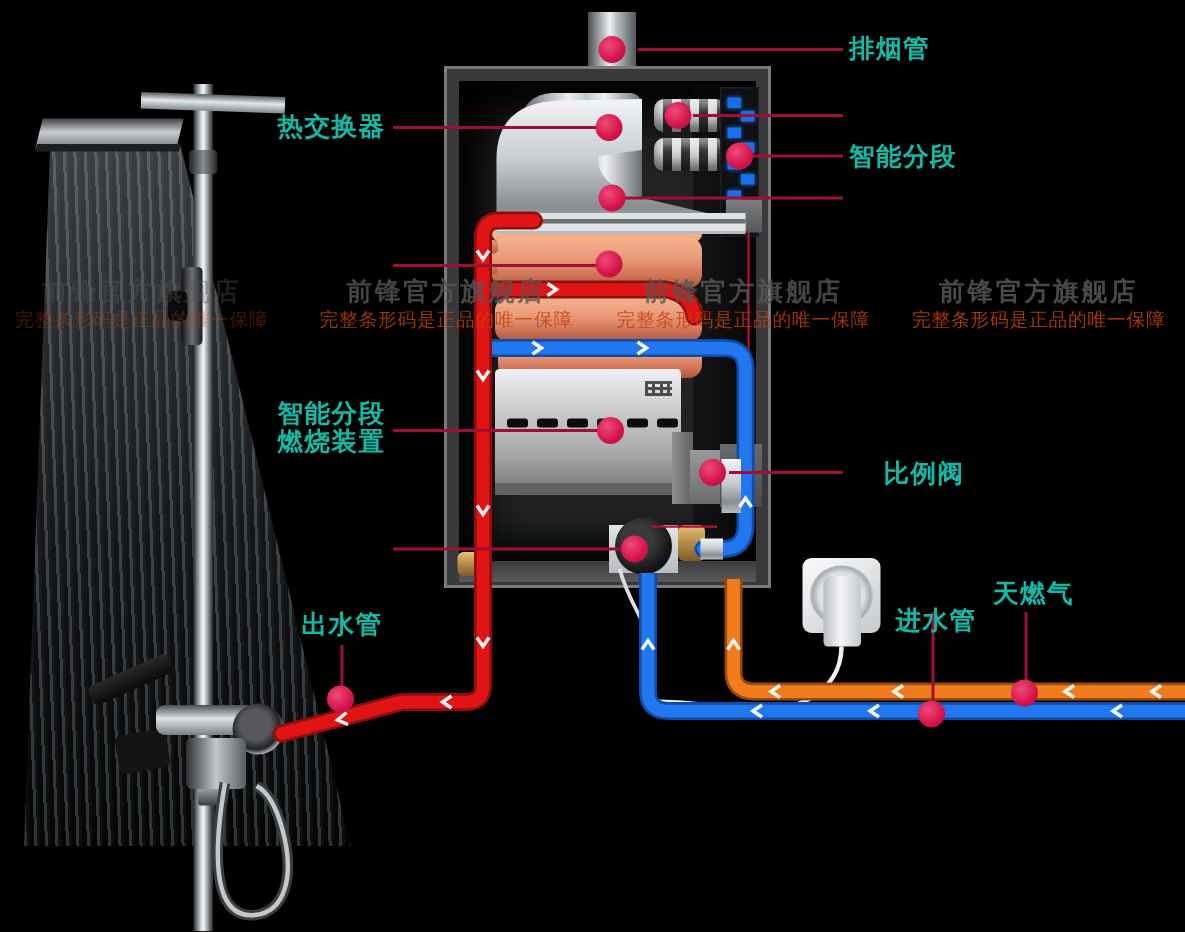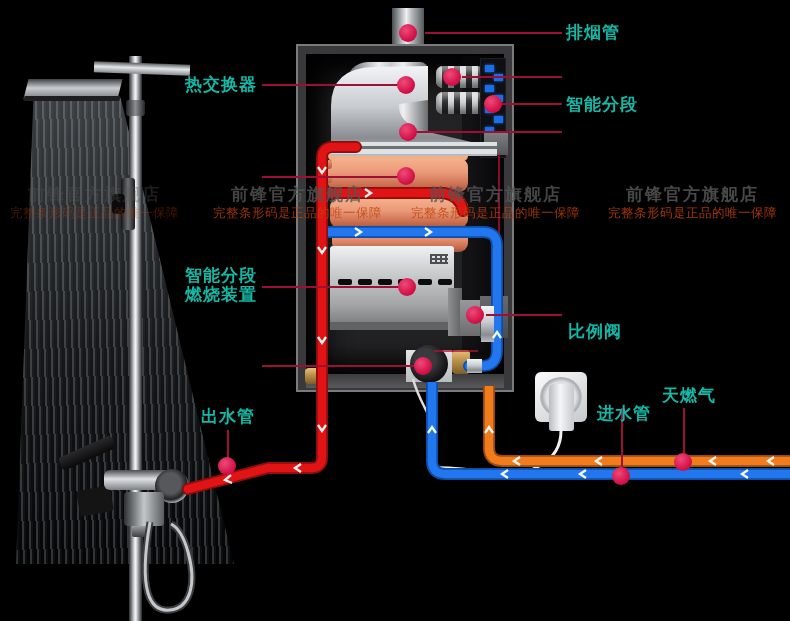--- a/index.html
+++ b/index.html
@@ -277,17 +277,17 @@
   <div class="dot" style="left:466px;top:306px;"></div>
   <div class="dot" style="left:612px;top:467px;"></div>
   <div class="dot" style="left:674px;top:453px;"></div>
 
   <div class="co" style="left:566px;top:23px;">排烟管</div>
   <div class="co" style="left:566px;top:95px;">智能分段</div>
   <div class="co r" style="right:533px;top:75px;">热交换器</div>
   <div class="co r" style="right:533px;top:266px;">智能分段
 燃烧装置</div>
   <div class="co r" style="right:535px;top:407px;text-align:right;">出水管</div>
-  <div class="co" style="left:568px;top:306px;margin-top:16px;">比例阀</div>
+  <div class="co" style="left:589px;top:306px;">比例阀</div>
   <div class="co" style="left:597px;top:404px;">进水管</div>
   <div class="co" style="left:662px;top:386px;">天燃气</div>
 
 </div>
 
 </body></html>

